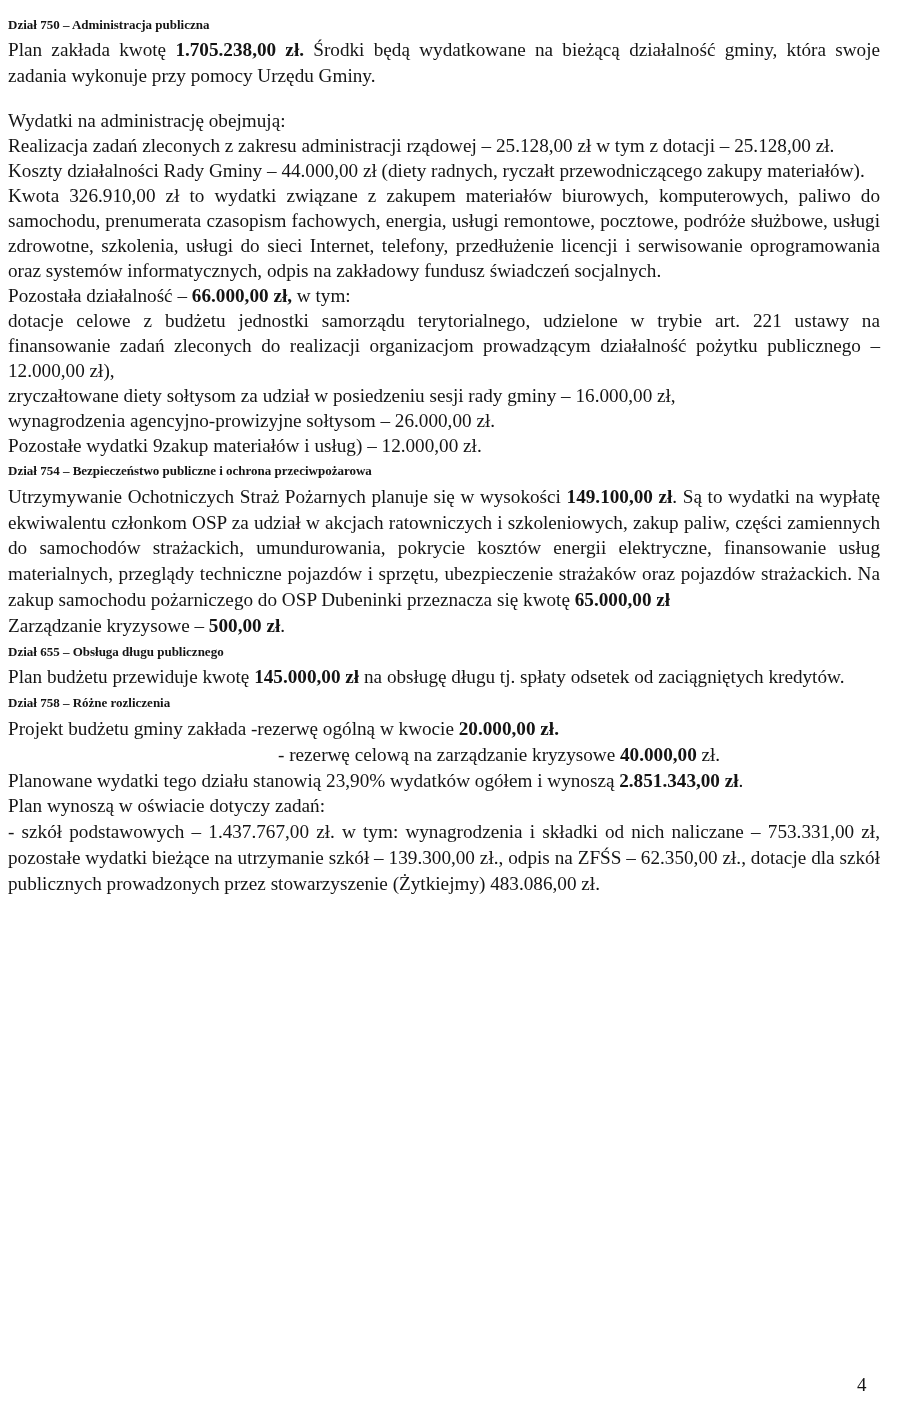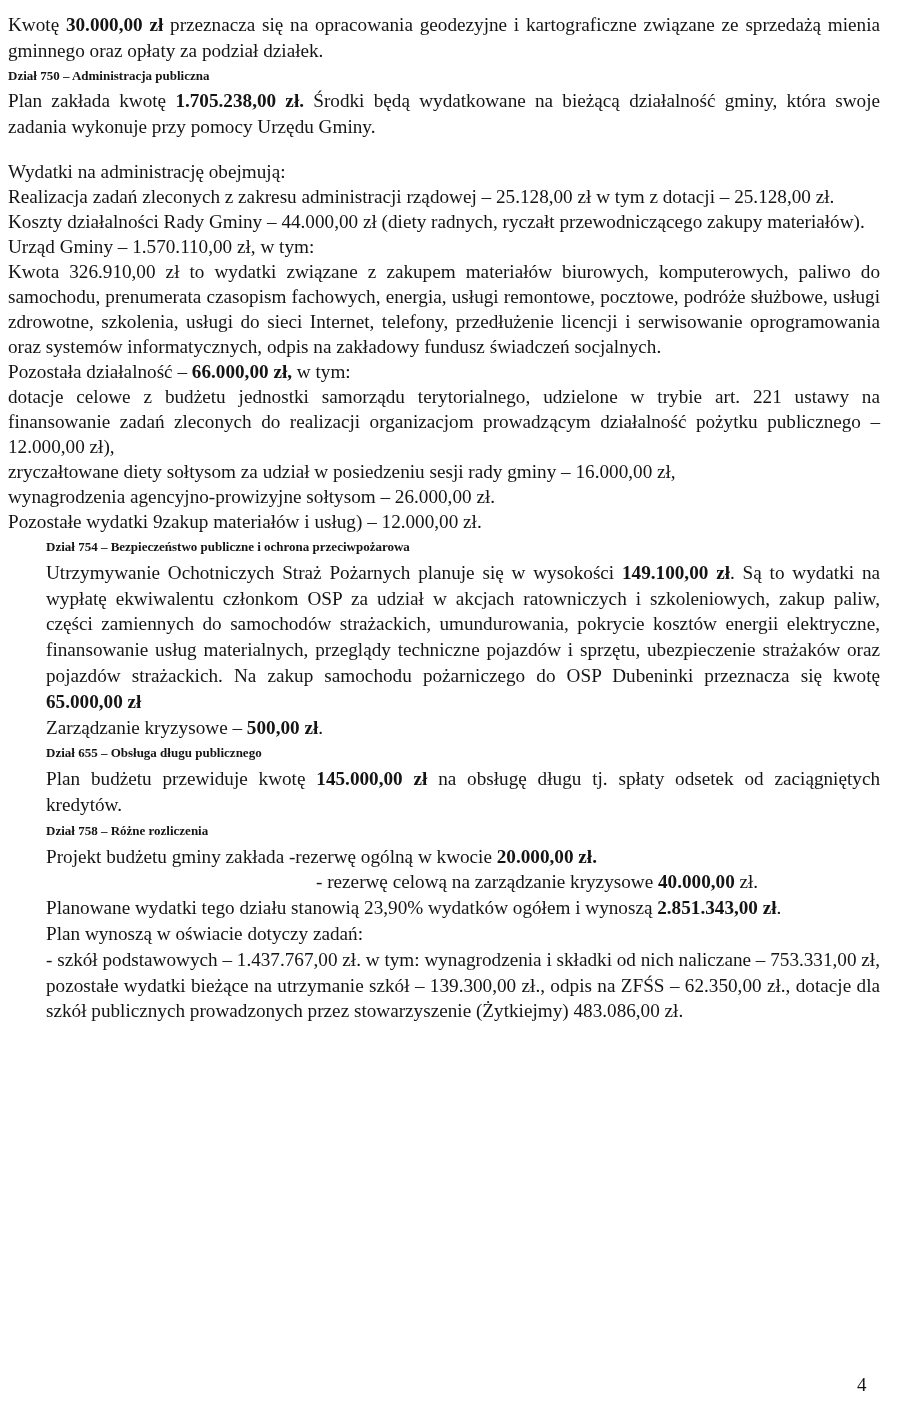--- a/index.html
+++ b/index.html
@@ -9,43 +9,41 @@
     color: #141414;
   }
   .page { position: absolute; left: 8px; top: 12px; width: 872px; }
   .p { font-size: 19.2px; line-height: 25px; margin: 0; text-align: justify; }
   .p.top1 { line-height: 25.5px; }
   .h { font-weight: bold; font-size: 13px; line-height: 25px; margin: 0; }
   .it { }
   .gap { height: 20px; }
   .b { font-weight: bold; }
   .indent-reserve { padding-left: 270px; }
-  .lower .p, .lower .h { line-height: 25.8px; margin-left: 38px; }
+  .lower .p, .lower .h { line-height: 25.8px; }
   .page-number {
     position: absolute; left: 857px; top: 1374px;
     font-size: 19px; font-family: "Liberation Serif", serif;
   }
 </style>
 </head>
 <body>
 
 <div class="page">
 
-  <p class="p top1"><span>Kwotę </span><span class="b">30.000,00 zł</span><span> przeznacza się na opracowania geodezyjne i kartograficzne związane ze sprzedażą mienia gminnego oraz opłaty za podział działek.</span></p>
 
   <p class="h">Dział 750 – Administracja publiczna</p>
 
   <p class="p top1"><span>Plan zakłada kwotę </span><span class="b">1.705.238,00 zł.</span><span> Środki będą wydatkowane na bieżącą działalność gminy, która swoje zadania wykonuje przy pomocy Urzędu Gminy.</span></p>
 
   <div class="gap"></div>
 
   <p class="p it">Wydatki na administrację obejmują:</p>
   <p class="p">Realizacja zadań zleconych z zakresu administracji rządowej – 25.128,00 zł w tym z dotacji – 25.128,00 zł.</p>
   <p class="p">Koszty działalności Rady Gminy – 44.000,00 zł (diety radnych, ryczałt przewodniczącego zakupy materiałów).</p>
-  <p class="p">Urząd Gminy – 1.570.110,00 zł, w tym:</p>
   <p class="p">Kwota 326.910,00 zł to wydatki związane z zakupem materiałów biurowych, komputerowych, paliwo do samochodu, prenumerata czasopism fachowych, energia, usługi remontowe, pocztowe, podróże służbowe, usługi zdrowotne, szkolenia, usługi do sieci Internet, telefony, przedłużenie licencji i serwisowanie oprogramowania oraz systemów informatycznych, odpis na zakładowy fundusz świadczeń socjalnych.</p>
   <p class="p"><span>Pozostała działalność – </span><span class="b">66.000,00 zł,</span><span> w tym:</span></p>
   <p class="p">dotacje celowe z budżetu jednostki samorządu terytorialnego, udzielone w trybie art. 221 ustawy na finansowanie zadań zleconych do realizacji organizacjom prowadzącym działalność pożytku publicznego – 12.000,00 zł),</p>
   <p class="p">zryczałtowane diety sołtysom za udział w posiedzeniu sesji rady gminy – 16.000,00 zł,</p>
   <p class="p">wynagrodzenia agencyjno-prowizyjne sołtysom – 26.000,00 zł.</p>
   <p class="p">Pozostałe wydatki 9zakup materiałów i usług) – 12.000,00 zł.</p>
 
   <div class="lower">
     <p class="h">Dział 754 – Bezpieczeństwo publiczne i ochrona przeciwpożarowa</p>
     <p class="p"><span>Utrzymywanie Ochotniczych Straż Pożarnych planuje się w wysokości </span><span class="b">149.100,00 zł</span><span>. Są to wydatki na wypłatę ekwiwalentu członkom OSP za udział w akcjach ratowniczych i szkoleniowych, zakup paliw, części zamiennych do samochodów strażackich, umundurowania, pokrycie kosztów energii elektryczne, finansowanie usług materialnych, przeglądy techniczne pojazdów i sprzętu, ubezpieczenie strażaków oraz pojazdów strażackich. Na zakup samochodu pożarniczego do OSP Dubeninki przeznacza się kwotę </span><span class="b">65.000,00 zł</span></p>

